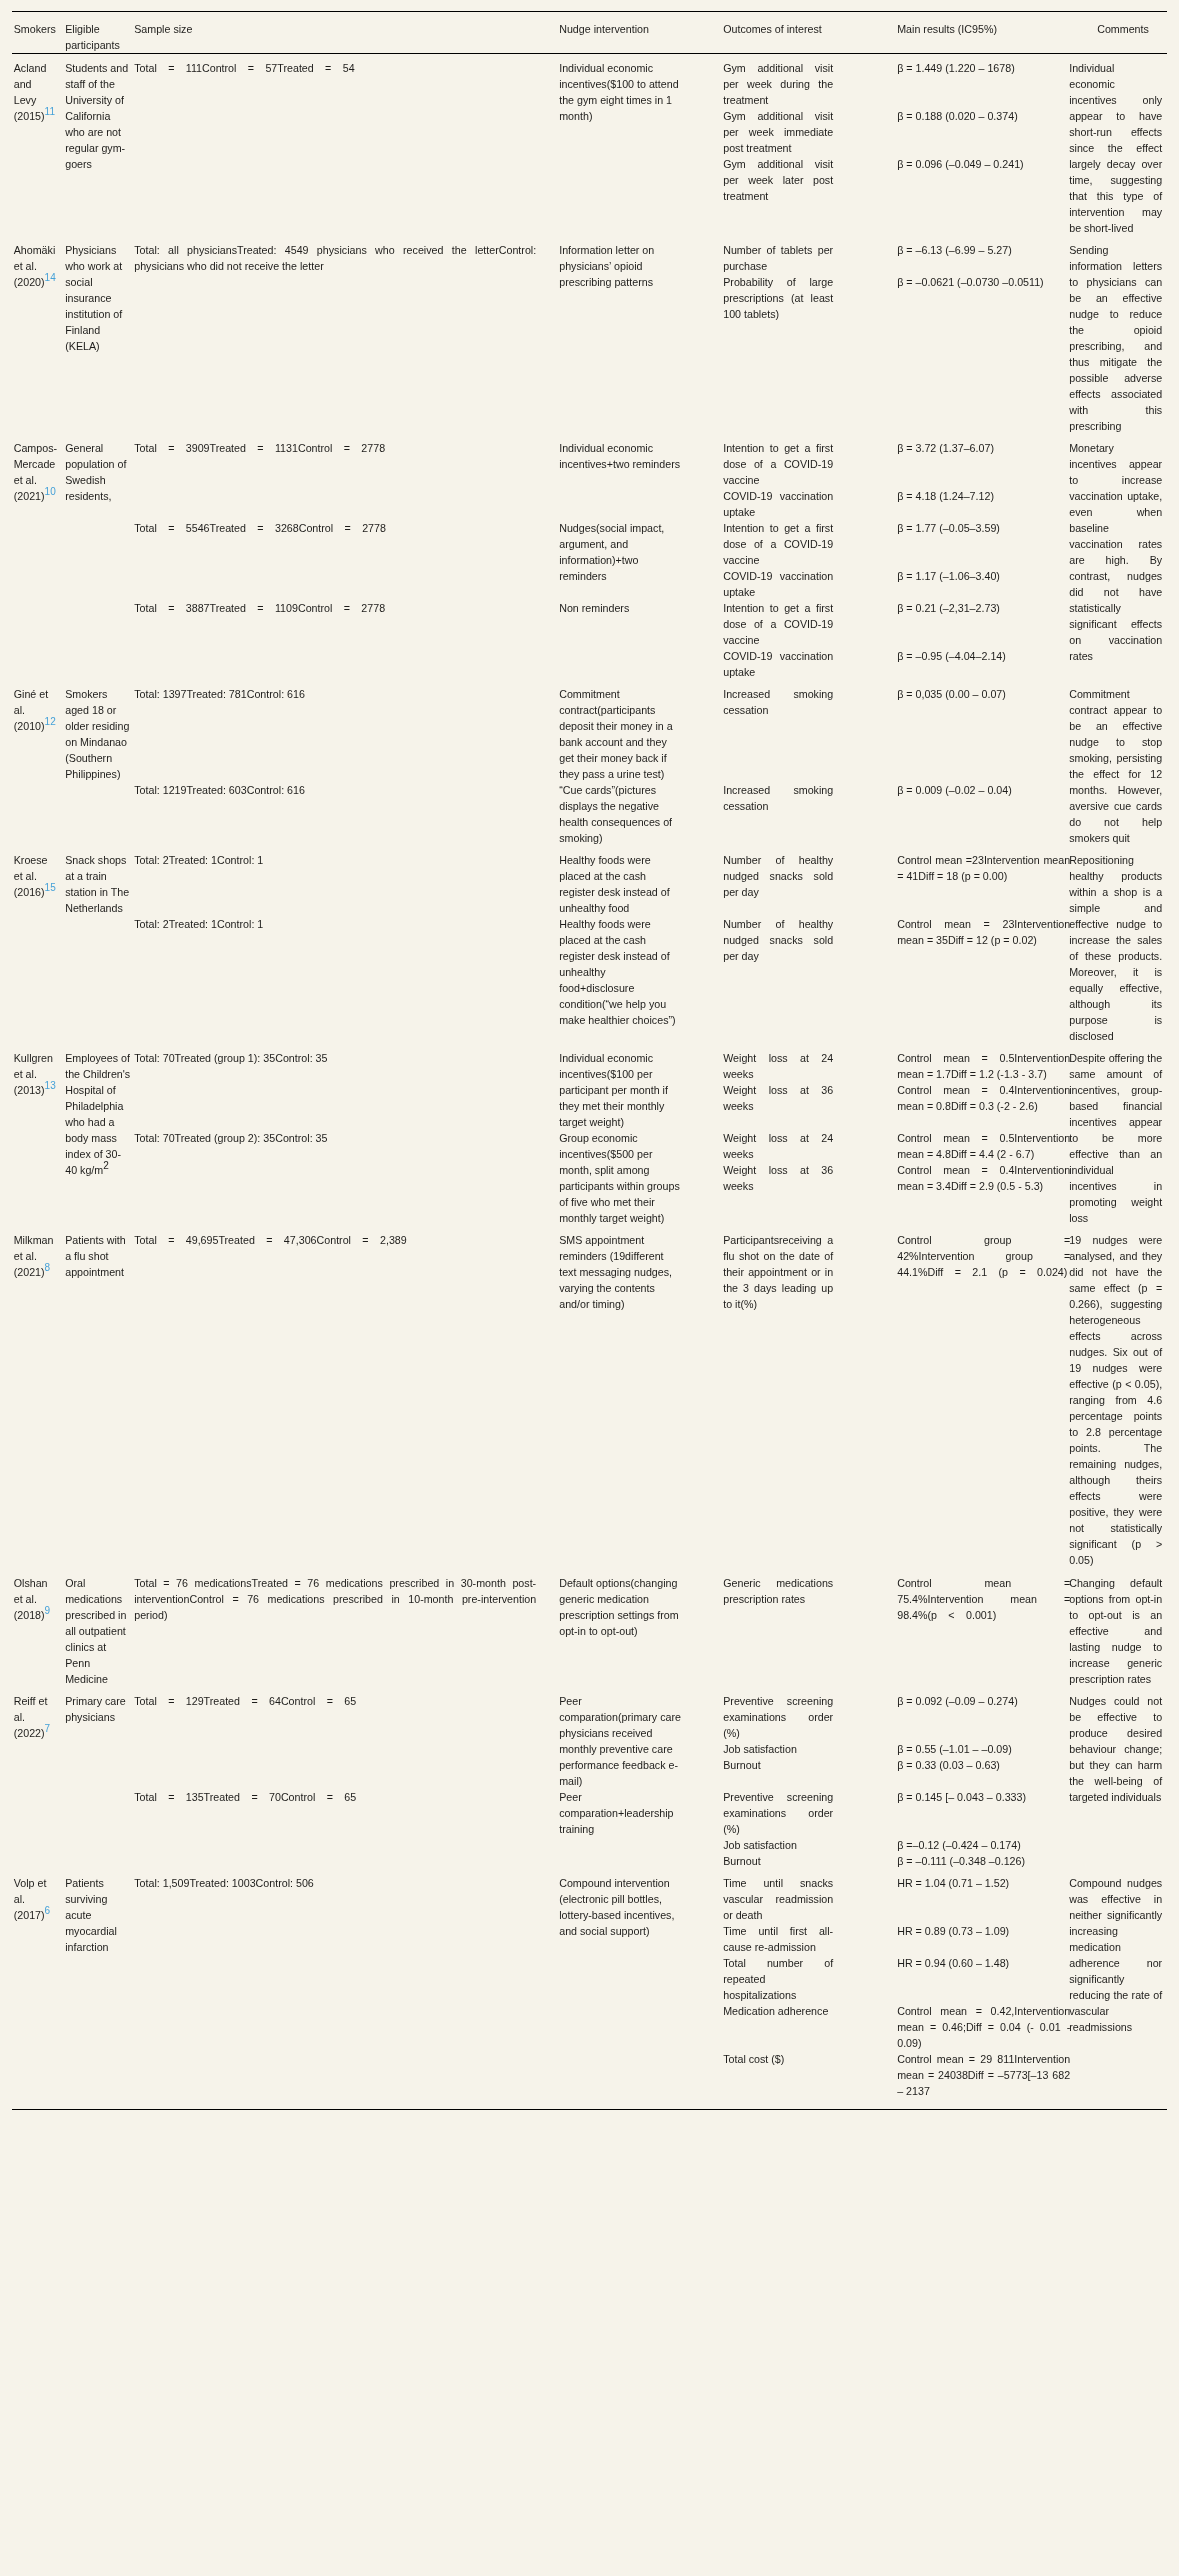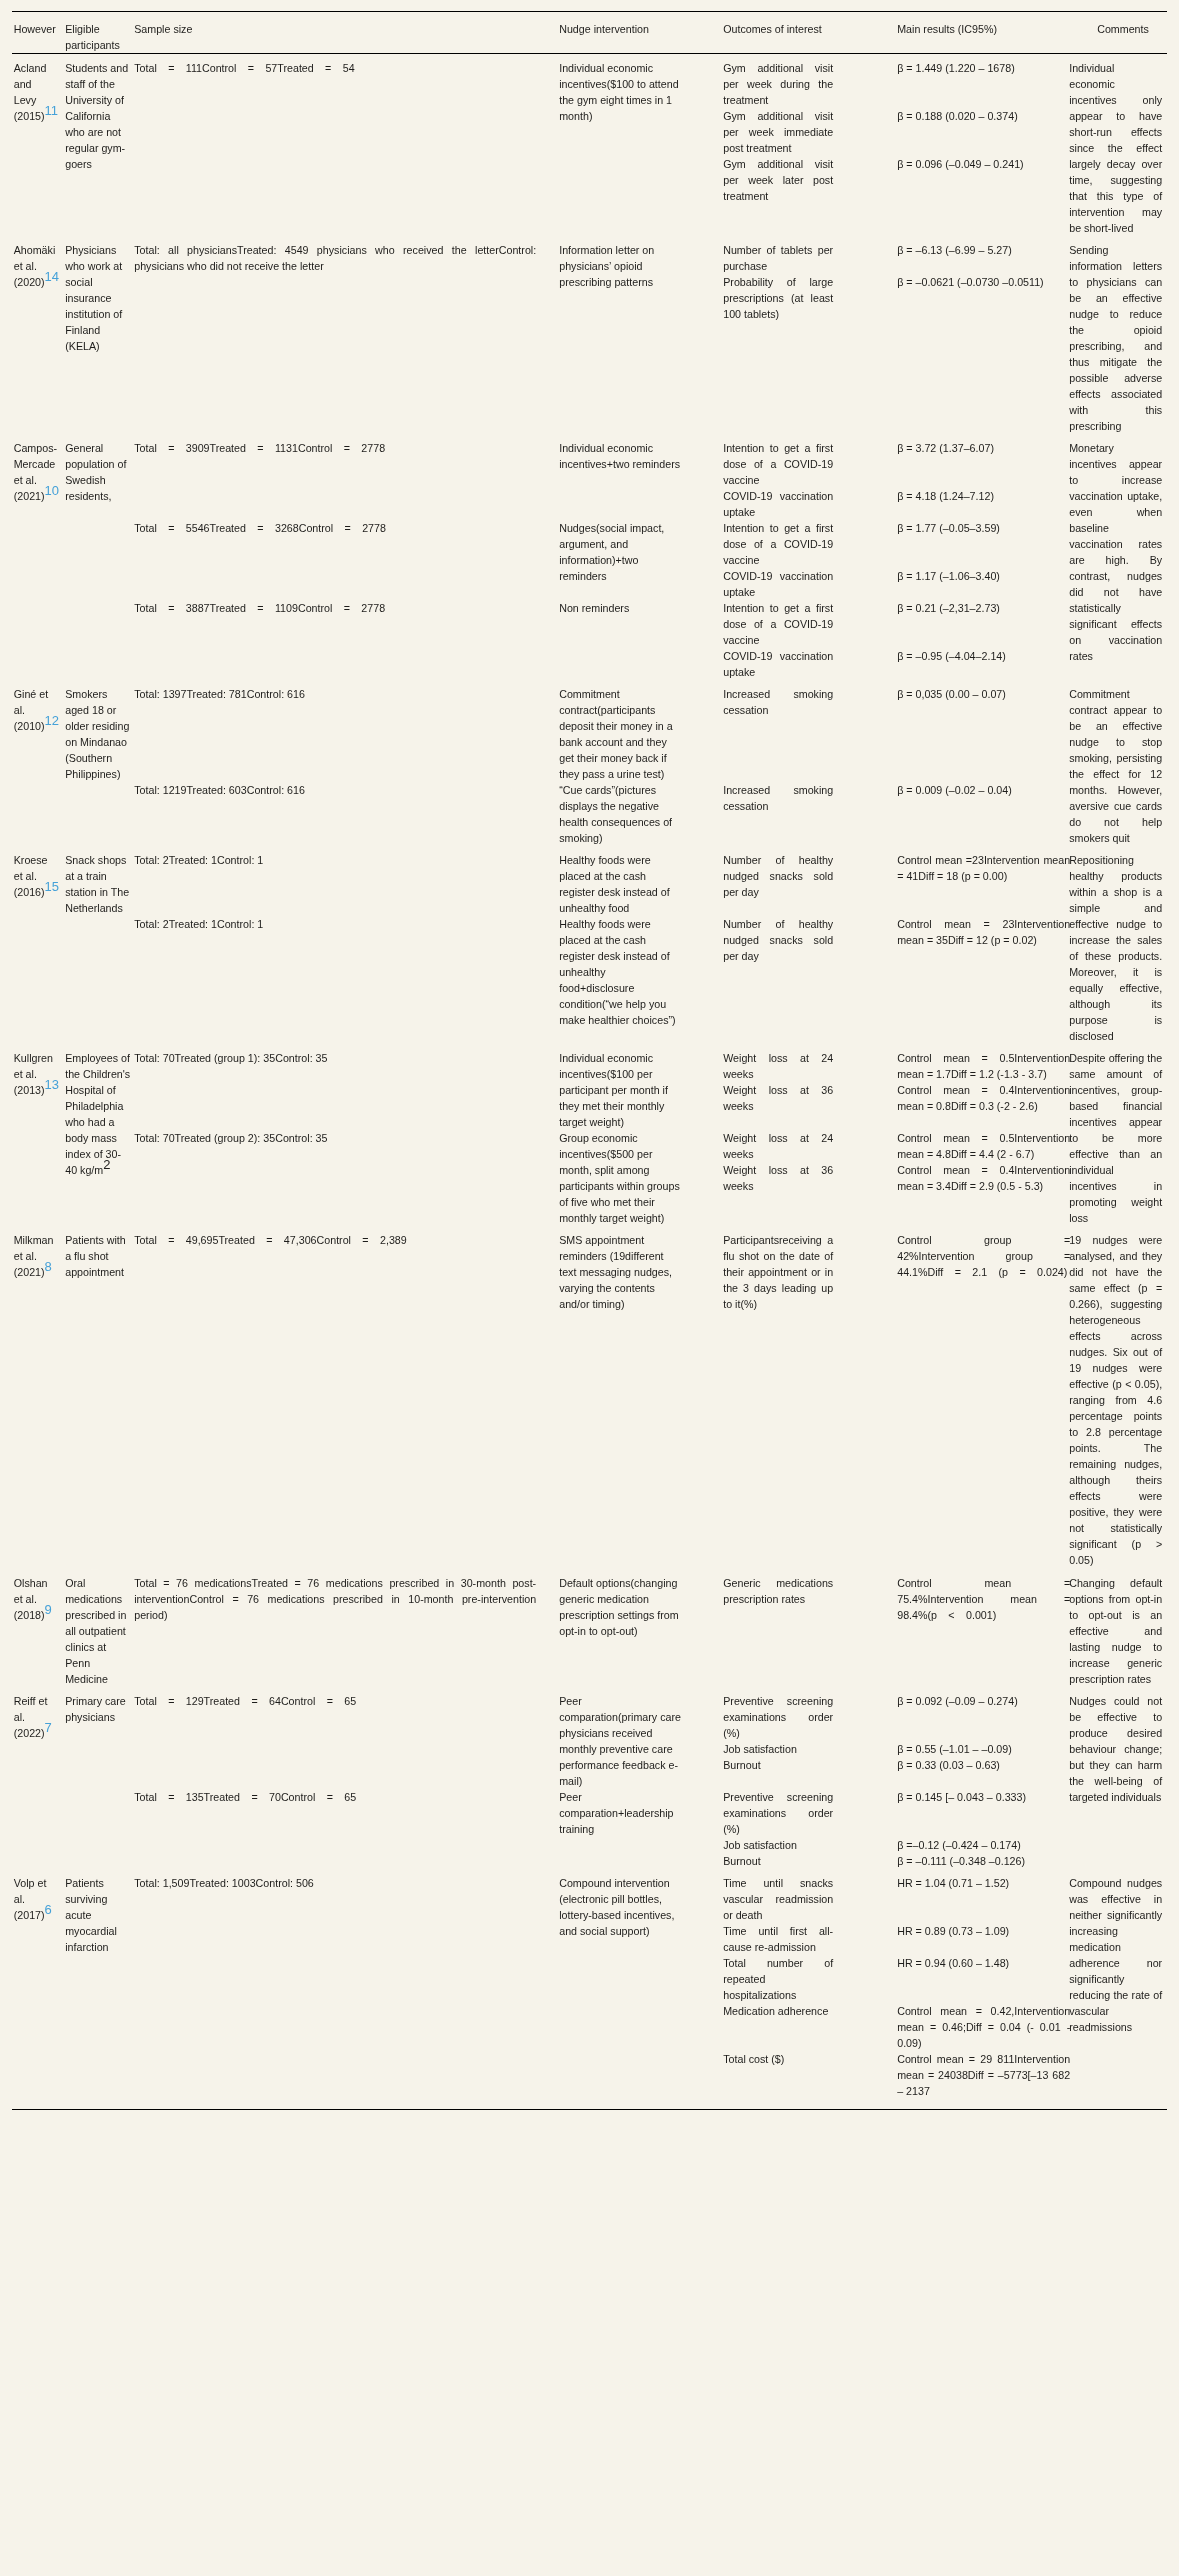--- a/index.html
+++ b/index.html
@@ -26,29 +26,29 @@
   .c-res{width:200px;padding-right:27px;margin-left:28px;}
   .c-com{width:96px;padding-right:3px;}
   .trow{display:flex;padding-top:6.1px;}
   .groups{width:935px;display:flex;flex-direction:column;}
   .group{display:flex;}
   .pairs{display:flex;flex-direction:column;width:347px;}
   .pair{display:flex;}
   .just{text-align:justify;}
   .ws{word-spacing:8.4px;}
   .ws2{word-spacing:3px;}
-  sup{font-size:13px;line-height:0;vertical-align:super;}
+  sup{font-size:10px;line-height:0;vertical-align:super;}
   sup.ref{color:#45a1d8;}
 </style>
 </head>
 <body style="background: rgb(246, 243, 234);">
 
 <div class="tbl">
   <div class="thead">
-      <div class="c th c-auth">However</div>
+      <div class="c th c-auth">Smokers</div>
       <div class="c th c-part wrap">Eligible participants</div>
       <div class="c th c-samp">Sample size</div>
       <div class="c th c-nudge">Nudge intervention</div>
       <div class="c th c-out">Outcomes of interest</div>
       <div class="c th c-res">Main results (IC95%)</div>
       <div class="c th c-com">Comments</div>
     </div>
   <div class="tbody">
       <div class="trow">
         <div class="c c-auth"><span>Acland and Levy (2015)</span><sup class="ref">11</sup></div>

